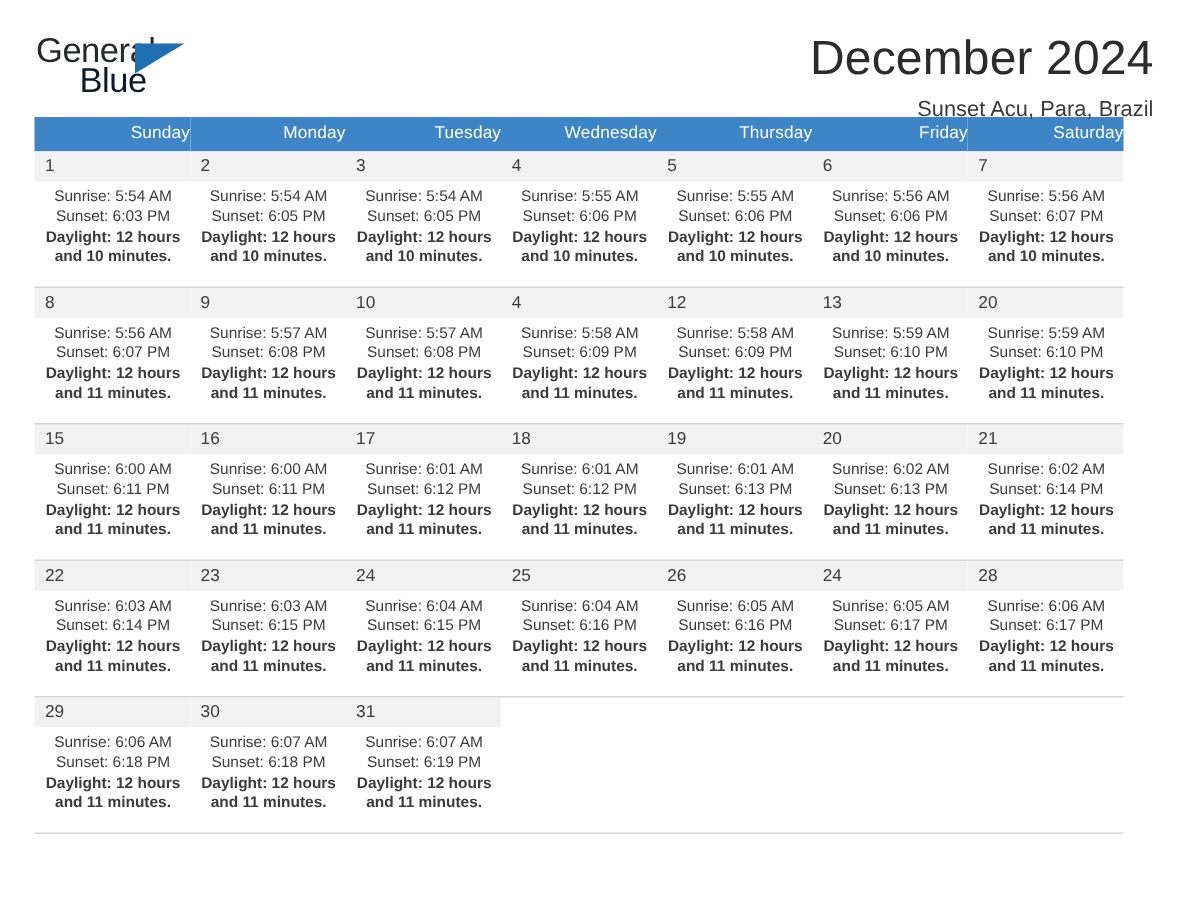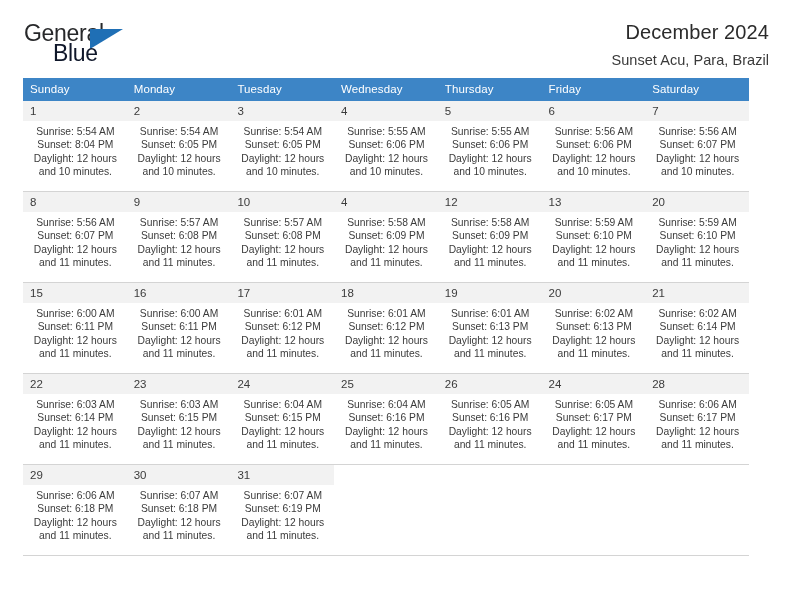--- a/index.html
+++ b/index.html
@@ -64,21 +64,21 @@
     height: 0;
     border-left: 33px solid #1f6fb5;
     border-bottom: 20px solid transparent;
   }
 
   .titles {
     text-align: right;
     padding-top: 0px;
   }
   .cal-title {
-    font-size: 20px;
+    font-size: 32px;
     color: #2b2b2b;
     line-height: 1.05;
     font-weight: normal;
     letter-spacing: 0.1px;
   }
   .cal-subtitle {
     font-size: 14.5px;
     color: #3a3a3a;
     margin-top: 9px;
     letter-spacing: 0.05px;
@@ -89,21 +89,21 @@
     width: 726px;
     border-collapse: collapse;
     table-layout: fixed;
     margin-top: 6px;
   }
   .calendar th {
     background: #3d85c6;
     color: #ffffff;
     font-size: 11.5px;
     font-weight: normal;
-    text-align: left;
+    text-align: right;
     padding: 5px 0 6px 7px;
     border: none;
     letter-spacing: 0.1px;
   }
   .calendar td {
     width: 103.7px;
     height: 90px;
     vertical-align: top;
     padding: 0;
     border: none;
@@ -130,20 +130,21 @@
     font-size: 10.3px;
     line-height: 13.3px;
     color: #3b3b3b;
     text-align: center;
   }
   .cellbody div {
     white-space: nowrap;
   }
   .cellbody .daylight {
     white-space: normal;
+    font-weight: bold;
   }
   .cell-empty .cellbody { visibility: hidden; }
 </style>
 </head>
 <body>
 
 <div class="page">
 
   <div class="topbar">
     <div class="logo">
@@ -168,21 +169,21 @@
           <th>Friday</th>
           <th>Saturday</th>
         </tr>
     </thead>
     <tbody id="calendar-body">
         <tr class="week-row">
           <td>
             <div class="daynum">1</div>
             <div class="cellbody">
               <div>Sunrise: 5:54 AM</div>
-              <div>Sunset: 8:04 PM</div>
+              <div>Sunset: 6:03 PM</div>
               <div class="daylight">Daylight: 12 hours and 10 minutes.</div>
             </div>
           </td>
           <td>
             <div class="daynum">2</div>
             <div class="cellbody">
               <div>Sunrise: 5:54 AM</div>
               <div>Sunset: 6:05 PM</div>
               <div class="daylight">Daylight: 12 hours and 10 minutes.</div>
             </div>

